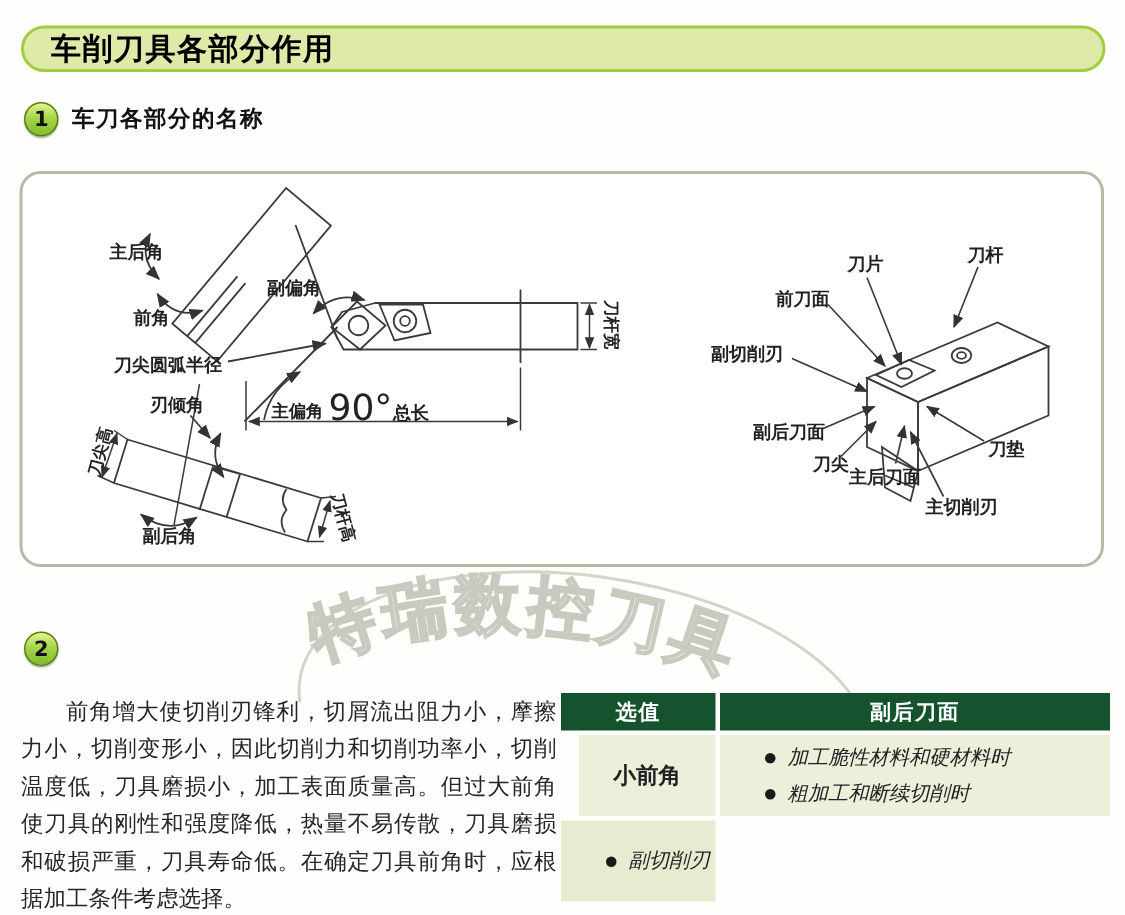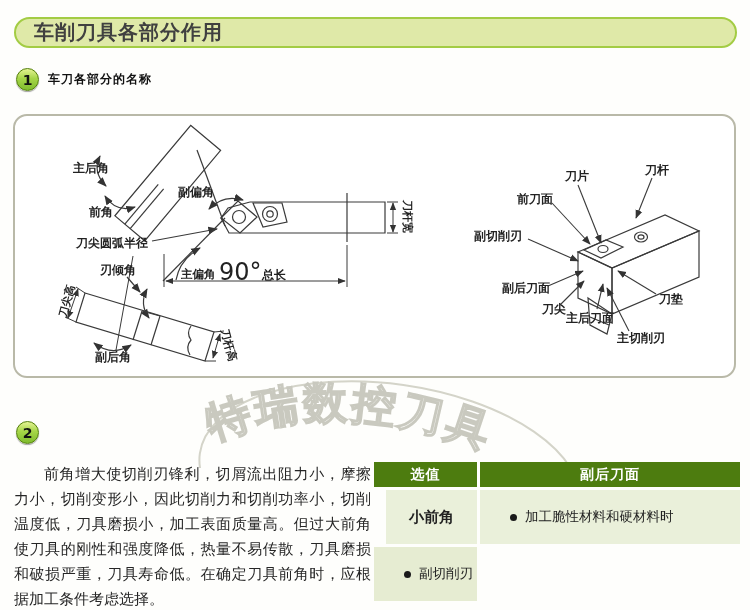--- a/index.html
+++ b/index.html
@@ -5,34 +5,34 @@
   html,body{margin:0;padding:0;}
   body{width:750px;height:610px;background:#fdfdfa;font-family:"DejaVu Sans","Liberation Sans",sans-serif;}
   .page{position:relative;width:750px;height:610px;overflow:hidden;background:#fefefc;}
 
   
   .title-bar{
     position:absolute;left:14px;top:17px;width:723px;height:31px;
     background:#dfe9a8;border:2px solid #a3cc44;border-radius:17px;
     box-sizing:border-box;display:flex;align-items:center;padding-left:18px;
   }
-  .title-bar span{font-size:20px;font-weight:bold;color:#404040;letter-spacing:1px;}
+  .title-bar span{font-size:20px;font-weight:bold;color:#000000;letter-spacing:1px;}
 
   
   .section-head{position:absolute;display:flex;align-items:center;gap:9px;}
   .s1{left:16px;top:68px;}
   .s2{left:16px;top:421px;}
   .badge{
     width:21px;height:21px;border-radius:50%;
     background:linear-gradient(180deg,#e4f393 0%,#a6d648 45%,#7fbc2d 100%);
     border:1px solid #527f0a;box-shadow:0 1px 1px rgba(0,0,0,.35);
     display:flex;align-items:center;justify-content:center;
     font-size:14px;font-weight:bold;color:#111;
   }
-  .sec-title{font-size:12px;font-weight:bold;color:#111;letter-spacing:1px;}
+  .sec-title{font-size:15px;font-weight:bold;color:#111;letter-spacing:1px;}
 
   
   .diagram-box{
     position:absolute;left:13px;top:114px;width:723px;height:264px;
     background:#ffffff;border:2px solid #b9b9a8;border-radius:14px;box-sizing:border-box;
   }
 
   svg.overlay{position:absolute;left:0;top:0;pointer-events:none;}
 
   
@@ -40,25 +40,25 @@
     position:absolute;left:14px;top:462px;width:357px;margin:0;
     font-size:15px;line-height:25px;color:#262626;text-align:justify;
     text-indent:2em;font-weight:500;
   }
 
   
   .tbl{
     position:absolute;left:374px;top:462px;width:366px;
     display:grid;grid-template-columns:103px 1fr;grid-template-rows:25px 54px 54px;gap:3px;
   }
-  .th{background:#4d7c0f;color:#ffffff;font-size:14px;font-weight:bold;
+  .th{background:#14532d;color:#ffffff;font-size:14px;font-weight:bold;
       display:flex;align-items:center;justify-content:center;letter-spacing:1px;}
   .td{display:flex;}
   .td.label{align-items:center;justify-content:center;font-size:15px;font-weight:bold;color:#222;margin-left:12px;}
-  .td.items{flex-direction:column;justify-content:center;gap:6px;padding-left:30px;box-sizing:border-box;}
+  .td.items{flex-direction:column;justify-content:center;gap:6px;padding-left:30px;box-sizing:border-box;font-style:italic;}
   .row-a{background:#eaf0da;}
   .row-b{background:#e6ecd2;}
   .bullet-row{display:flex;align-items:center;gap:8px;}
   .dot{width:7px;height:7px;border-radius:50%;background:#1a1a1a;flex:0 0 auto;}
   .bullet-row span.txt{font-size:13.5px;color:#222;font-weight:500;}
 </style>
 </head>
 <body>
 
 <div class="page">
@@ -197,20 +197,24 @@
   <div class="tbl">
     <div class="th">选值</div>
     <div class="th">副后刀面</div>
 
     <div class="td label row-a">小前角</div>
     <div class="td items row-a">
       <div class="bullet-row">
         <span class="dot"></span>
         <span class="txt">加工脆性材料和硬材料时</span>
       </div>
+      <div class="bullet-row">
+        <span class="dot"></span>
+        <span class="txt">粗加工和断续切削时</span>
+      </div>
     </div>
 
     <div class="td items row-b">
       <div class="bullet-row">
         <span class="dot"></span>
         <span class="txt">副切削刃</span>
       </div>
     </div>
   </div>
 

